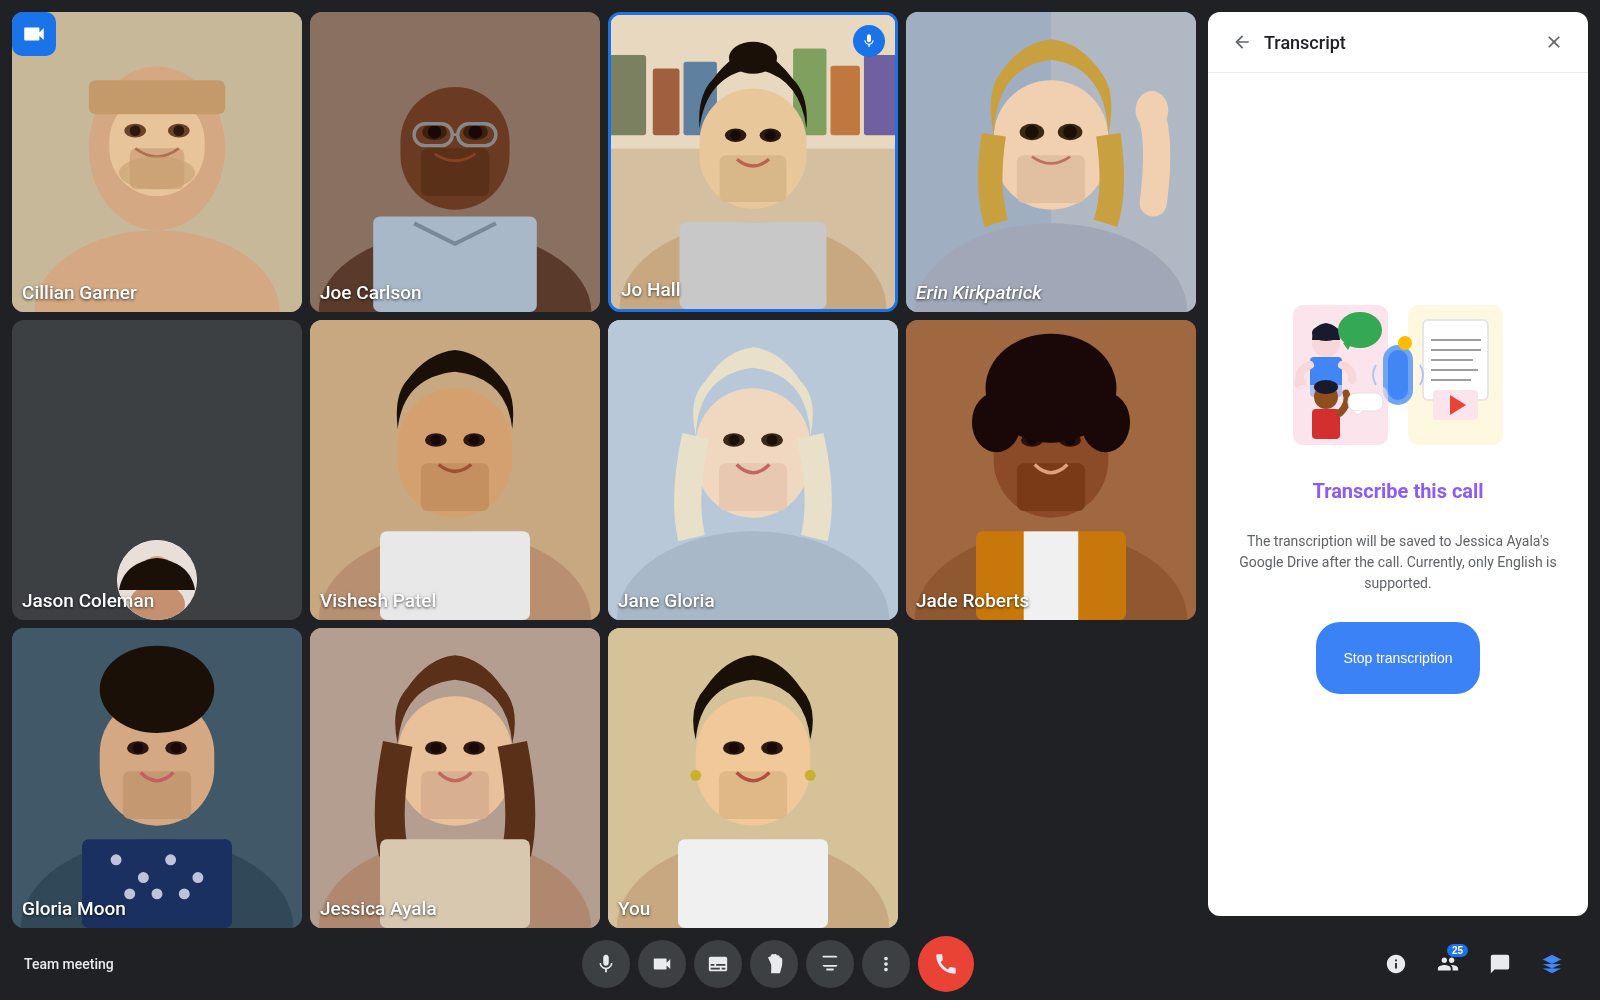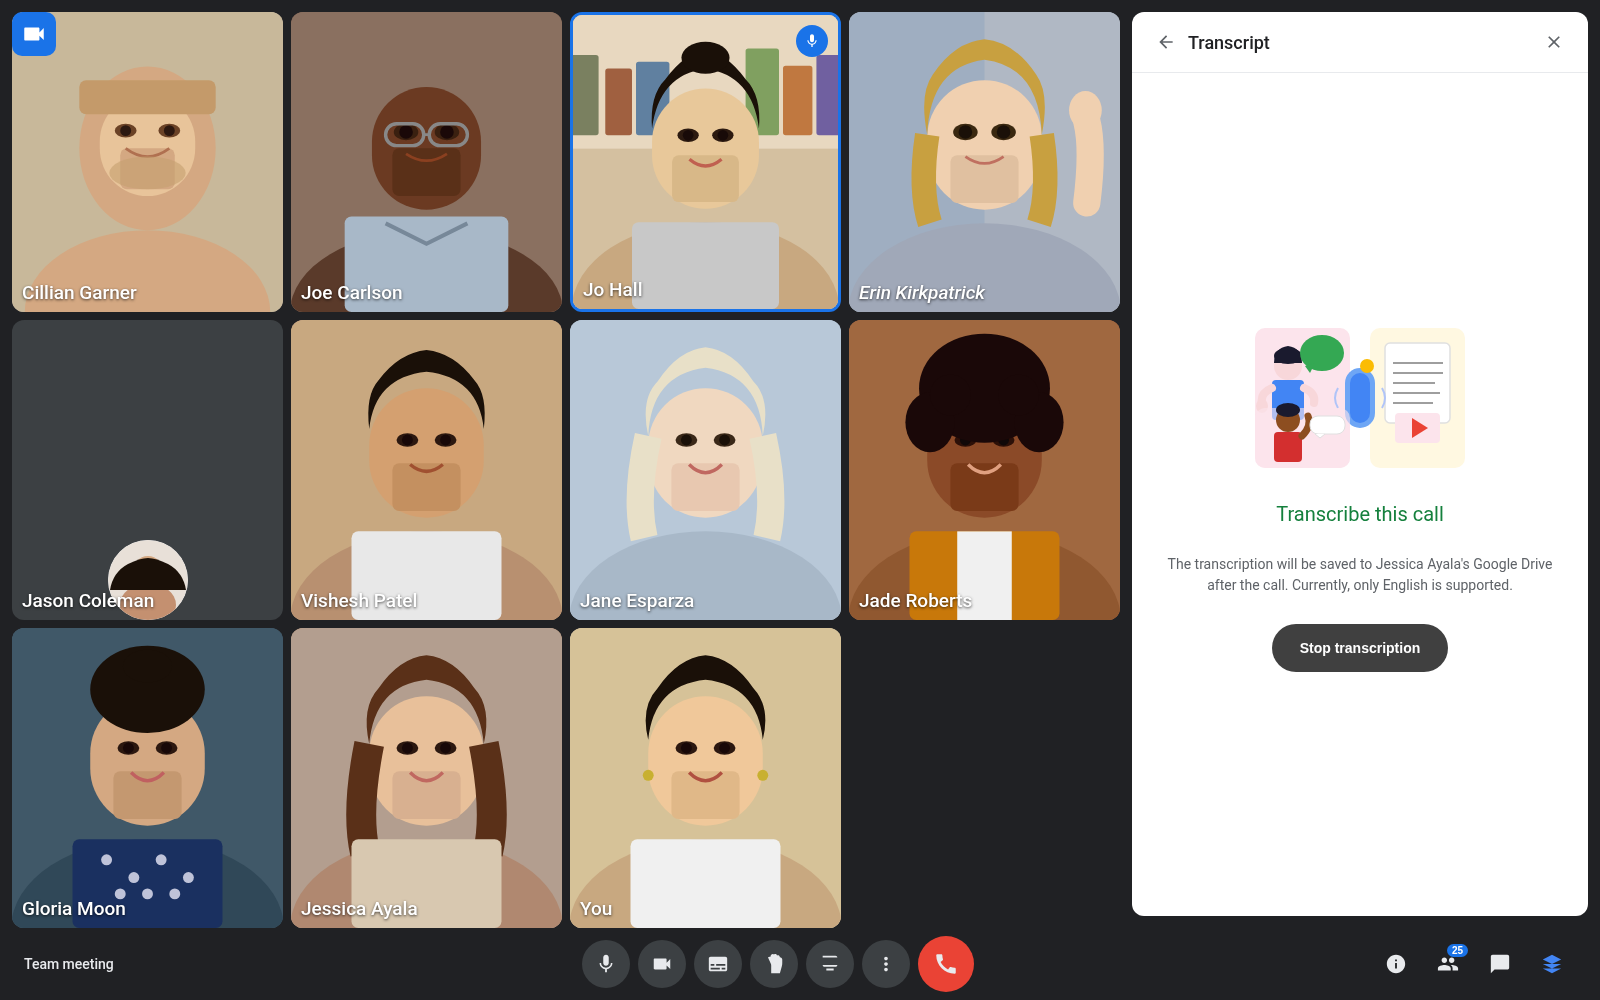--- a/index.html
+++ b/index.html
@@ -175,21 +175,21 @@
       font-size: 10px;
       font-weight: 600;
       border-radius: 10px;
       padding: 1px 5px;
       min-width: 18px;
       text-align: center;
     }
 
     
     .transcript-panel {
-      width: 456px;
+      width: 380px;
       background: #fff;
       border-radius: 12px;
       margin: 12px 12px 12px 0;
       display: flex;
       flex-direction: column;
       overflow: hidden;
     }
 
     .transcript-header {
       display: flex;
@@ -240,40 +240,40 @@
 
     .transcript-illustration {
       width: 220px;
       height: 160px;
       margin-bottom: 24px;
       position: relative;
     }
 
     .transcript-call-title {
       font-size: 20px;
-      font-weight: 400;
-      color: #15803d;
+      font-weight: 700;
+      color: #8b5cf6;
       margin-bottom: 28px;
     }
 
     .transcript-description {
       font-size: 14px;
       color: #5f6368;
       line-height: 1.5;
       margin-bottom: 28px;
     }
 
     .stop-transcription-btn {
-      background: #404040;
+      background: #3b82f6;
       color: white;
       border: none;
       border-radius: 24px;
-      padding: 16px 28px;
+      padding: 28px 28px;
       font-size: 14px;
-      font-weight: 700;
+      font-weight: 400;
       cursor: pointer;
     }
 
     
     .app-icon {
       position: absolute;
       top: 12px;
       left: 12px;
       width: 44px;
       height: 44px;
@@ -454,21 +454,21 @@
           <ellipse cx="106" cy="88" rx="8" ry="5" fill="#3a2818"></ellipse>
           <ellipse cx="134" cy="88" rx="8" ry="5" fill="#3a2818"></ellipse>
           <ellipse cx="106" cy="88" rx="4" ry="4" fill="#1a1008"></ellipse>
           <ellipse cx="134" cy="88" rx="4" ry="4" fill="#1a1008"></ellipse>
           <path d="M108 106 Q120 118 132 106" stroke="#c06860" stroke-width="2.5" fill="none"></path>
 
           <path d="M78 85 Q80 40 120 35 Q160 40 162 85 Q168 58 155 45 Q140 22 120 20 Q100 22 85 45 Q72 58 78 85Z" fill="#e8e0c8"></path>
           <path d="M78 85 Q68 130 75 160" stroke="#e8e0c8" stroke-width="20" fill="none"></path>
           <path d="M162 85 Q172 130 165 160" stroke="#e8e0c8" stroke-width="20" fill="none"></path>
         </svg>
-        <span class="participant-name">Jane Esparza</span>
+        <span class="participant-name">Jane Gloria</span>
       </div>
 
       <div class="video-tile tile-person-9">
         <svg width="100%" height="100%" viewBox="0 0 240 220" preserveAspectRatio="xMidYMid slice" xmlns="http://www.w3.org/2000/svg">
           <rect width="240" height="220" fill="#a06840"></rect>
           <ellipse cx="120" cy="220" rx="100" ry="65" fill="#905830"></ellipse>
           <rect x="78" y="50" width="84" height="95" rx="42" fill="#8b4a28"></rect>
           <rect x="95" y="105" width="50" height="35" rx="5" fill="#7a3a18"></rect>
           <ellipse cx="106" cy="88" rx="8" ry="5" fill="#2c1008"></ellipse>
           <ellipse cx="134" cy="88" rx="8" ry="5" fill="#2c1008"></ellipse>

